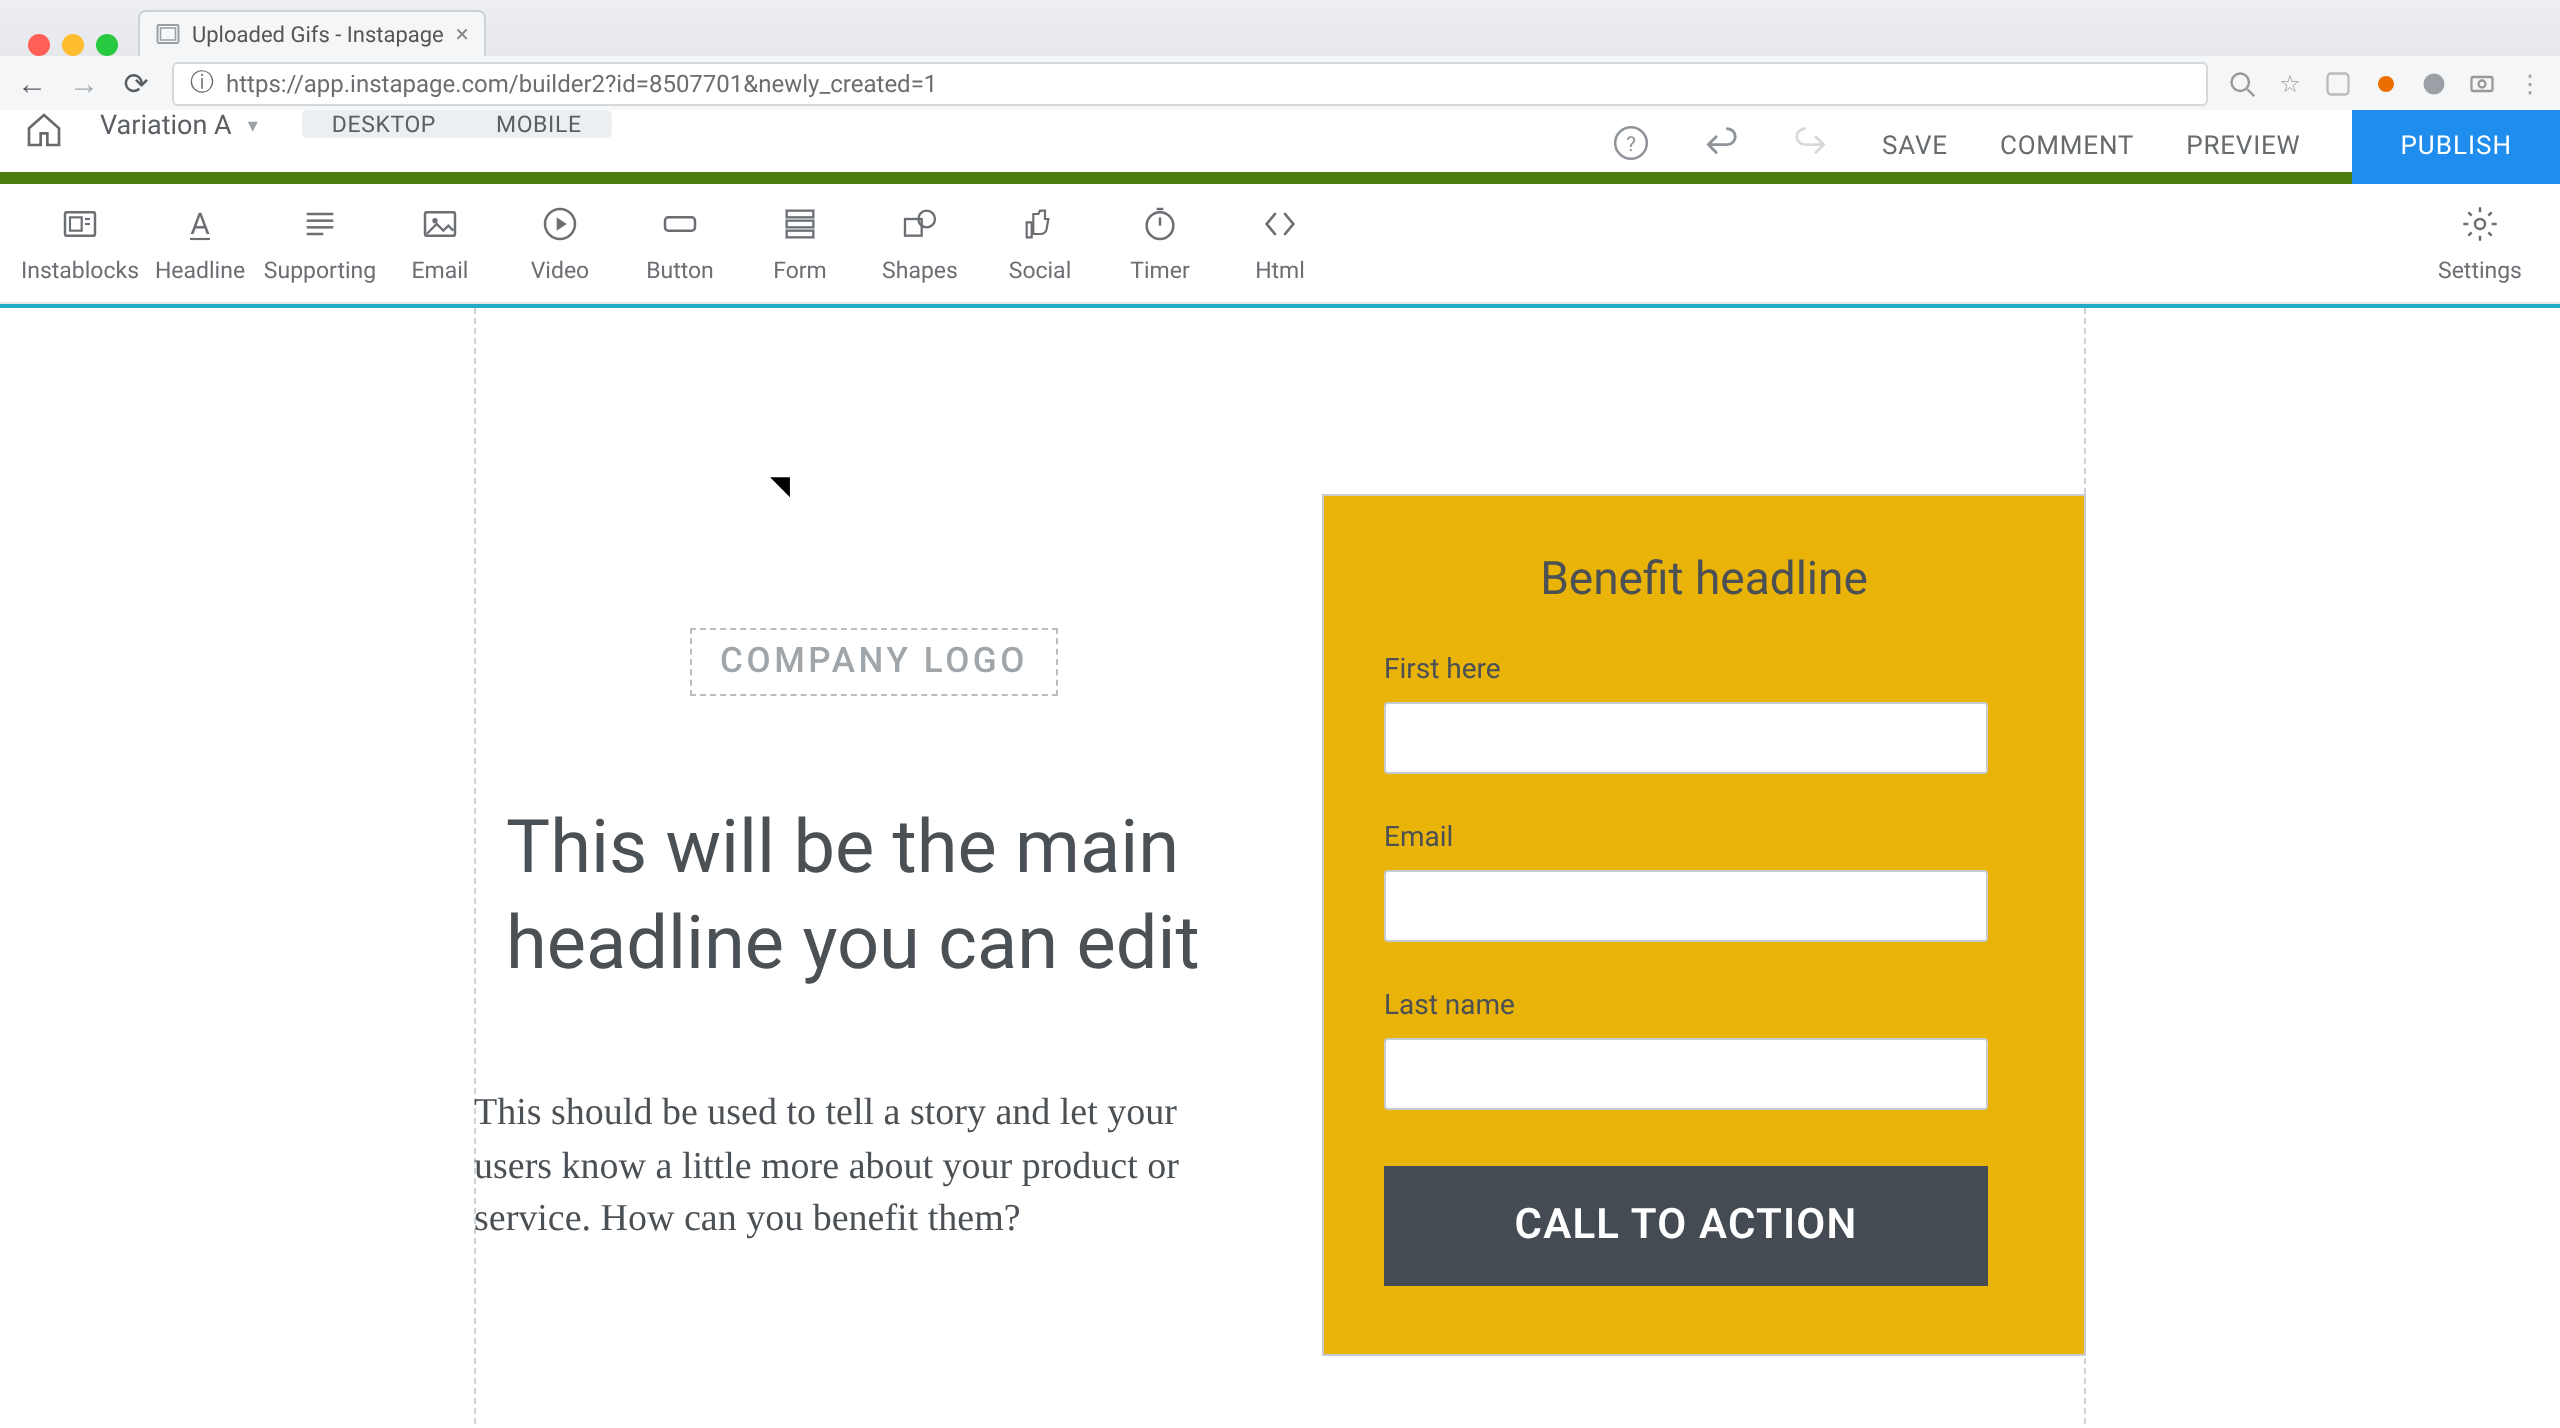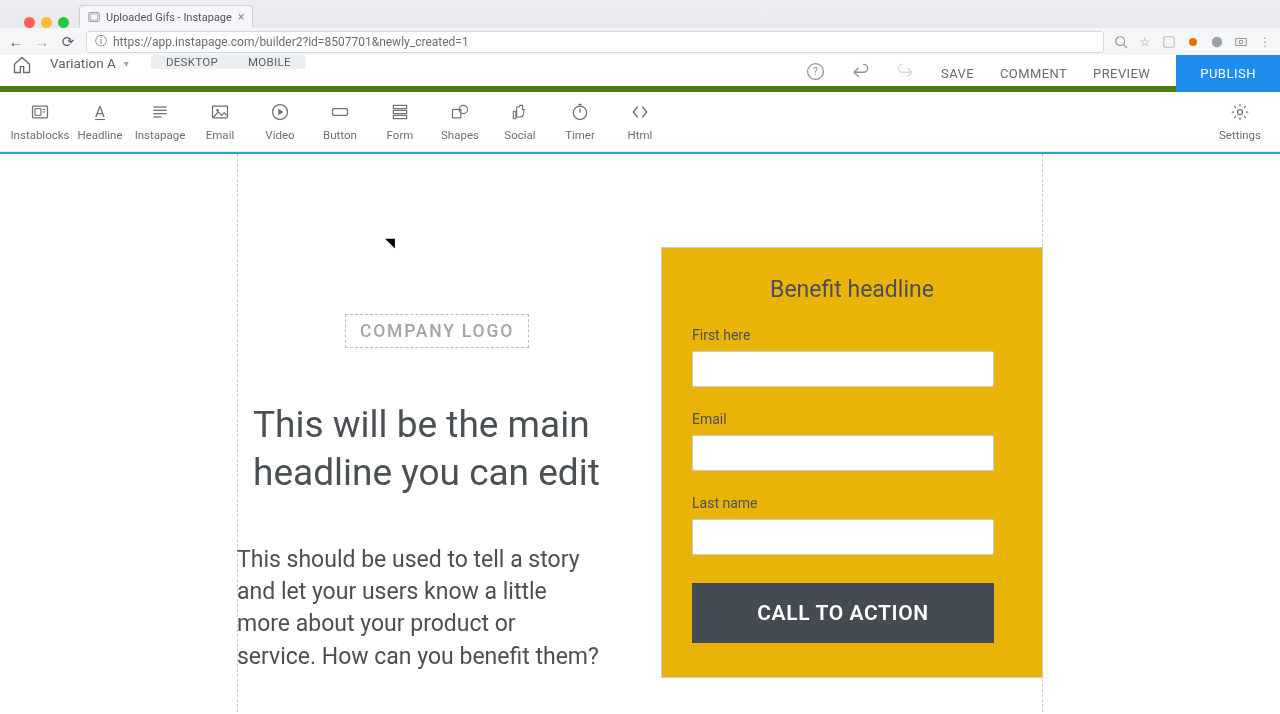--- a/index.html
+++ b/index.html
@@ -1,20 +1,20 @@
 <!DOCTYPE html>
 <html><head>
 <meta charset="utf-8">
 <style>
   * { margin: 0; padding: 0; box-sizing: border-box; font-family: -apple-system, BlinkMacSystemFont, "Segoe UI", Roboto, sans-serif; }
   body { background: #fff; width: 1280px; height: 714px; overflow: hidden; }
 
   
   .browser-chrome { background: linear-gradient(#eceef1, #e1e3e6); height: 55px; border-bottom: 1px solid #cfd2d5; }
-  .tab-bar { height: 28px; display: flex; align-items: flex-end; padding-left: 18px; }
+  .tab-bar { height: 28px; display: flex; align-items: flex-end; padding-left: 8px; }
   .traffic-lights { display: inline-flex; gap: 6px; padding: 6px 10px 0 6px; align-items: center; }
   .tl { width: 11px; height: 11px; border-radius: 50%; }
   .tl.red { background: #ff5f57; } .tl.yellow { background: #febc2e; } .tl.green { background: #28c840; }
   .tab { background: #f5f6f7; border: 1px solid #cfd2d5; border-bottom: none; border-top-left-radius: 4px; border-top-right-radius: 4px; height: 23px; display: flex; align-items: center; padding: 0 8px; font-size: 11px; color: #555; gap: 6px; min-width: 170px; }
   .tab .fav { width: 12px; height: 12px; display: inline-flex; }
   .tab .close { color: #888; font-size: 12px; margin-left: auto; }
   .addr-bar { height: 27px; display: flex; align-items: center; padding: 0 8px; gap: 10px; background: #f5f6f7; }
   .nav-btn { color: #a7aaad; font-size: 15px; width: 16px; text-align: center; }
   .nav-btn.active { color: #5a5d60; }
   .url-box { flex: 1; height: 22px; border: 1px solid #d5d8db; border-radius: 3px; background: #fff; display: flex; align-items: center; padding: 0 8px; font-size: 12px; color: #6b6e71; gap: 6px; }
@@ -48,21 +48,21 @@
   .canvas-inner { position: relative; margin: 0 auto; width: 806px; height: 100%; }
   .guide-l, .guide-r { position: absolute; top: 0; bottom: 0; border-left: 1px dashed #cfd3d7; }
   .guide-l { left: 0; } .guide-r { right: 0; }
 
   .cursor { position: absolute; left: 148px; top: 81px; font-size: 13px; color: #000; }
 
   .logo-box { position: absolute; left: 108px; top: 160px; border: 1.5px dashed #b8bdc1; padding: 6px 14px; color: #a0a5a9; font-size: 17.5px; letter-spacing: 1.8px; font-weight: 500; }
 
   .main-head { position: absolute; left: 16px; top: 247px; width: 380px; font-size: 37px; line-height: 1.3; color: #4b5055; font-weight: 400; }
 
-  .story { position: absolute; left: 0; top: 390px; width: 362px; font-size: 23px; line-height: 1.4; color: #4b5055; }
+  .story { position: absolute; left: 0; top: 390px; width: 362px; font-size: 19px; line-height: 1.4; color: #4b5055; font-family: Liberation Serif, serif; }
 
   .form-card { position: absolute; right: 0; top: 93px; width: 382px; border: 1px solid #c7ccd0; background: #eab308; padding: 28px 30px 34px; }
   .form-title { text-align: center; font-size: 23px; color: #4b5055; font-weight: 400; }
   .form-sub { text-align: center; font-size: 15px; color: #4b5055; margin-top: 10px; }
   .ff { margin-top: 24px; }
   .ff label { display: block; font-size: 14px; color: #4b5055; margin-bottom: 8px; }
   .ff input { width: 302px; height: 36px; border: 1px solid #c7ccd0; border-radius: 2px; padding: 0 8px; font-size: 14px; }
   .cta { margin-top: 28px; width: 302px; height: 60px; background: #454b53; color: #fff; font-size: 21px; font-weight: 600; letter-spacing: .6px; display: flex; align-items: center; justify-content: center; }
 </style>
 </head>
@@ -176,21 +176,21 @@
       </svg>
     <span>Headline</span>
   </div>
   <div class="tool">
     <svg viewBox="0 0 24 24">
         <line x1="4" y1="6" x2="20" y2="6" stroke="#6b6f73" stroke-width="1.5"></line>
         <line x1="4" y1="10" x2="20" y2="10" stroke="#6b6f73" stroke-width="1.5"></line>
         <line x1="4" y1="14" x2="20" y2="14" stroke="#6b6f73" stroke-width="1.5"></line>
         <line x1="4" y1="18" x2="14" y2="18" stroke="#6b6f73" stroke-width="1.5"></line>
       </svg>
-    <span>Instapage</span>
+    <span>Supporting</span>
   </div>
   <div class="tool">
     <svg viewBox="0 0 24 24">
         <rect x="3" y="5" width="18" height="14" rx="1" fill="none" stroke="#6b6f73" stroke-width="1.5"></rect>
         <circle cx="9" cy="10" r="1.6" fill="#6b6f73"></circle>
         <path d="M4 18 L10 12 L14 16 L17 13 L20 16" fill="none" stroke="#6b6f73" stroke-width="1.4"></path>
       </svg>
     <span>Email</span>
   </div>
   <div class="tool">

